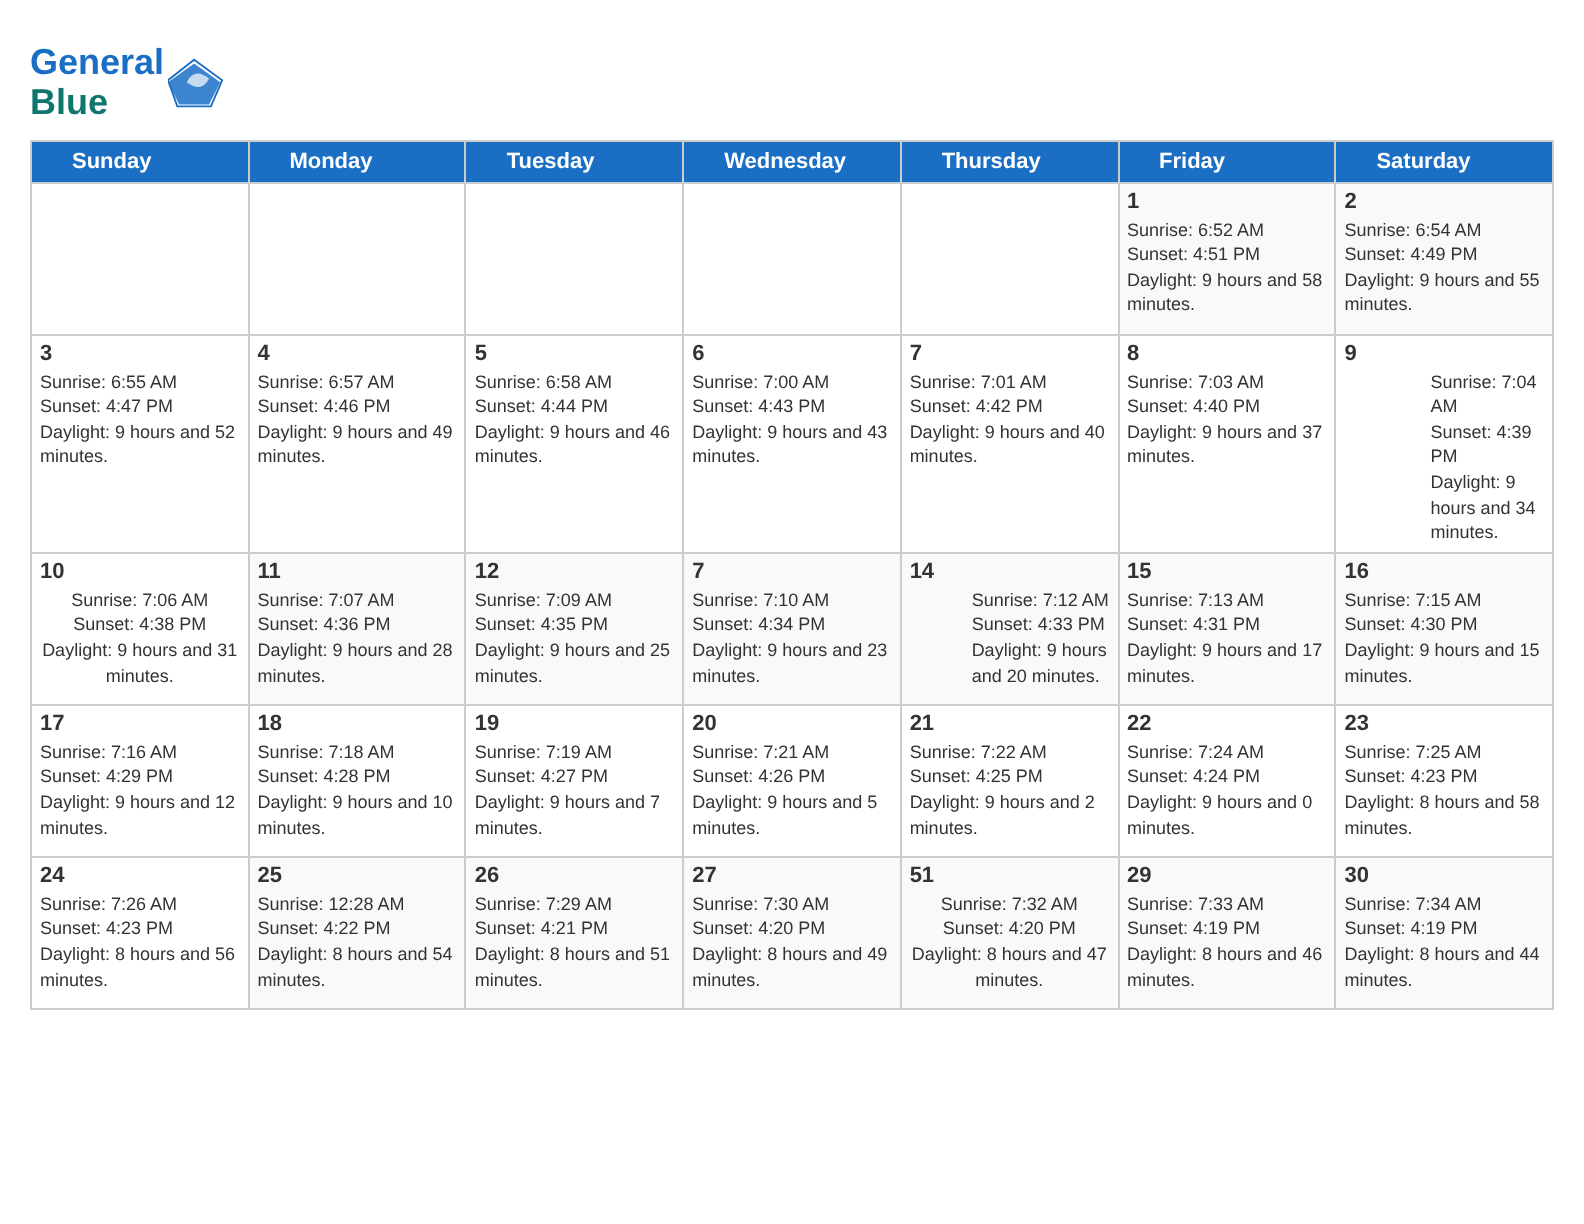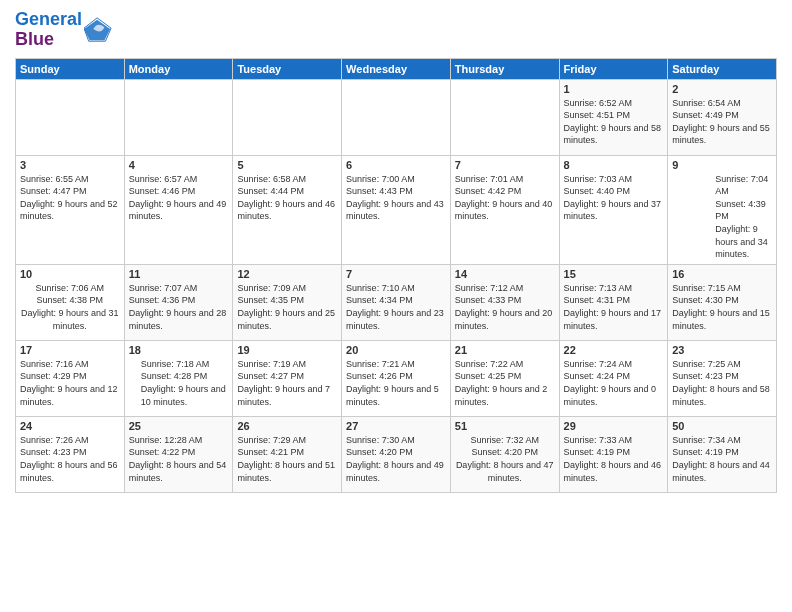--- a/index.html
+++ b/index.html
@@ -17,21 +17,21 @@
     }
     .header-area {
       display: flex;
       align-items: flex-start;
       justify-content: space-between;
       margin-bottom: 8px;
     }
     .logo {
       display: flex;
       align-items: center;
-      margin-top: 0;
+      margin-top: 12px;
     }
     .logo-text {
       font-size: 18px;
       font-weight: bold;
       color: #333;
       line-height: 1.1;
     }
     .logo-text span {
       color: #1a6fc4;
     }
@@ -55,21 +55,21 @@
     table {
       width: 100%;
       border-collapse: collapse;
       table-layout: fixed;
     }
     thead tr th {
       background-color: #1a6fc4;
       color: #fff;
       font-size: 11px;
       font-weight: bold;
-      padding: 4px 4px;
+      padding: 4px 20px;
       text-align: left;
       border: 1px solid #ccc;
     }
     tbody tr td {
       border: 1px solid #ccc;
       vertical-align: top;
       padding: 3px 4px;
       font-size: 9.5px;
       color: #333;
       height: 76px;
@@ -98,21 +98,21 @@
   </style>
 </head>
 <body>
 
 <div class="page">
   <div class="header-area">
     <div class="logo">
       <div>
         <div style="display:flex;align-items:center;">
           <span class="logo-text">
-            <span>General</span><br><span style="color:#701a75;">Blue</span>
+            <span>General</span><br><span style="color:#0f766e;">Blue</span>
           </span>
           <svg class="logo-icon" viewBox="0 0 30 30" xmlns="http://www.w3.org/2000/svg">
             <polygon points="14,4 28,14 22,26 6,26 0,14" fill="#1a6fc4" opacity="0.85"></polygon>
             <polygon points="14,2 29,13 23,27 5,27 0,13" fill="none" stroke="#1a6fc4" stroke-width="1"></polygon>
             <path d="M10,14 Q14,6 22,12 Q18,20 10,14Z" fill="#fff" opacity="0.7"></path>
           </svg>
         </div>
       </div>
     </div>
     <div class="title-area">
@@ -217,21 +217,21 @@
 Daylight: 9 hours and 25 minutes.</div>
           </td>
           <td>
             <span class="day-num">7</span>
             <div class="day-info" style="white-space: pre-line;">Sunrise: 7:10 AM
 Sunset: 4:34 PM
 Daylight: 9 hours and 23 minutes.</div>
           </td>
           <td>
             <span class="day-num">14</span>
-            <div class="day-info" style="white-space: pre-line;">Sunrise: 7:12 AM
+            <div class="day-info" style="white-space: pre-line; margin-left: 31px;">Sunrise: 7:12 AM
 Sunset: 4:33 PM
 Daylight: 9 hours and 20 minutes.</div>
           </td>
           <td>
             <span class="day-num">15</span>
             <div class="day-info" style="white-space: pre-line;">Sunrise: 7:13 AM
 Sunset: 4:31 PM
 Daylight: 9 hours and 17 minutes.</div>
           </td>
           <td>
@@ -243,21 +243,21 @@
         </tr>
         <tr>
           <td>
             <span class="day-num">17</span>
             <div class="day-info" style="white-space: pre-line;">Sunrise: 7:16 AM
 Sunset: 4:29 PM
 Daylight: 9 hours and 12 minutes.</div>
           </td>
           <td>
             <span class="day-num">18</span>
-            <div class="day-info" style="white-space: pre-line; margin-left: 12px;">Sunrise: 7:18 AM
+            <div class="day-info" style="white-space: pre-line;">Sunrise: 7:18 AM
 Sunset: 4:28 PM
 Daylight: 9 hours and 10 minutes.</div>
           </td>
           <td>
             <span class="day-num">19</span>
             <div class="day-info" style="white-space: pre-line;">Sunrise: 7:19 AM
 Sunset: 4:27 PM
 Daylight: 9 hours and 7 minutes.</div>
           </td>
           <td>
@@ -316,21 +316,21 @@
 Sunset: 4:20 PM
 Daylight: 8 hours and 47 minutes.</div>
           </td>
           <td>
             <span class="day-num">29</span>
             <div class="day-info" style="white-space: pre-line;">Sunrise: 7:33 AM
 Sunset: 4:19 PM
 Daylight: 8 hours and 46 minutes.</div>
           </td>
           <td>
-            <span class="day-num">50</span>
+            <span class="day-num">30</span>
             <div class="day-info" style="white-space: pre-line;">Sunrise: 7:34 AM
 Sunset: 4:19 PM
 Daylight: 8 hours and 44 minutes.</div>
           </td>
         </tr>
       </tbody>
   </table>
 </div>
 
 </body></html>

